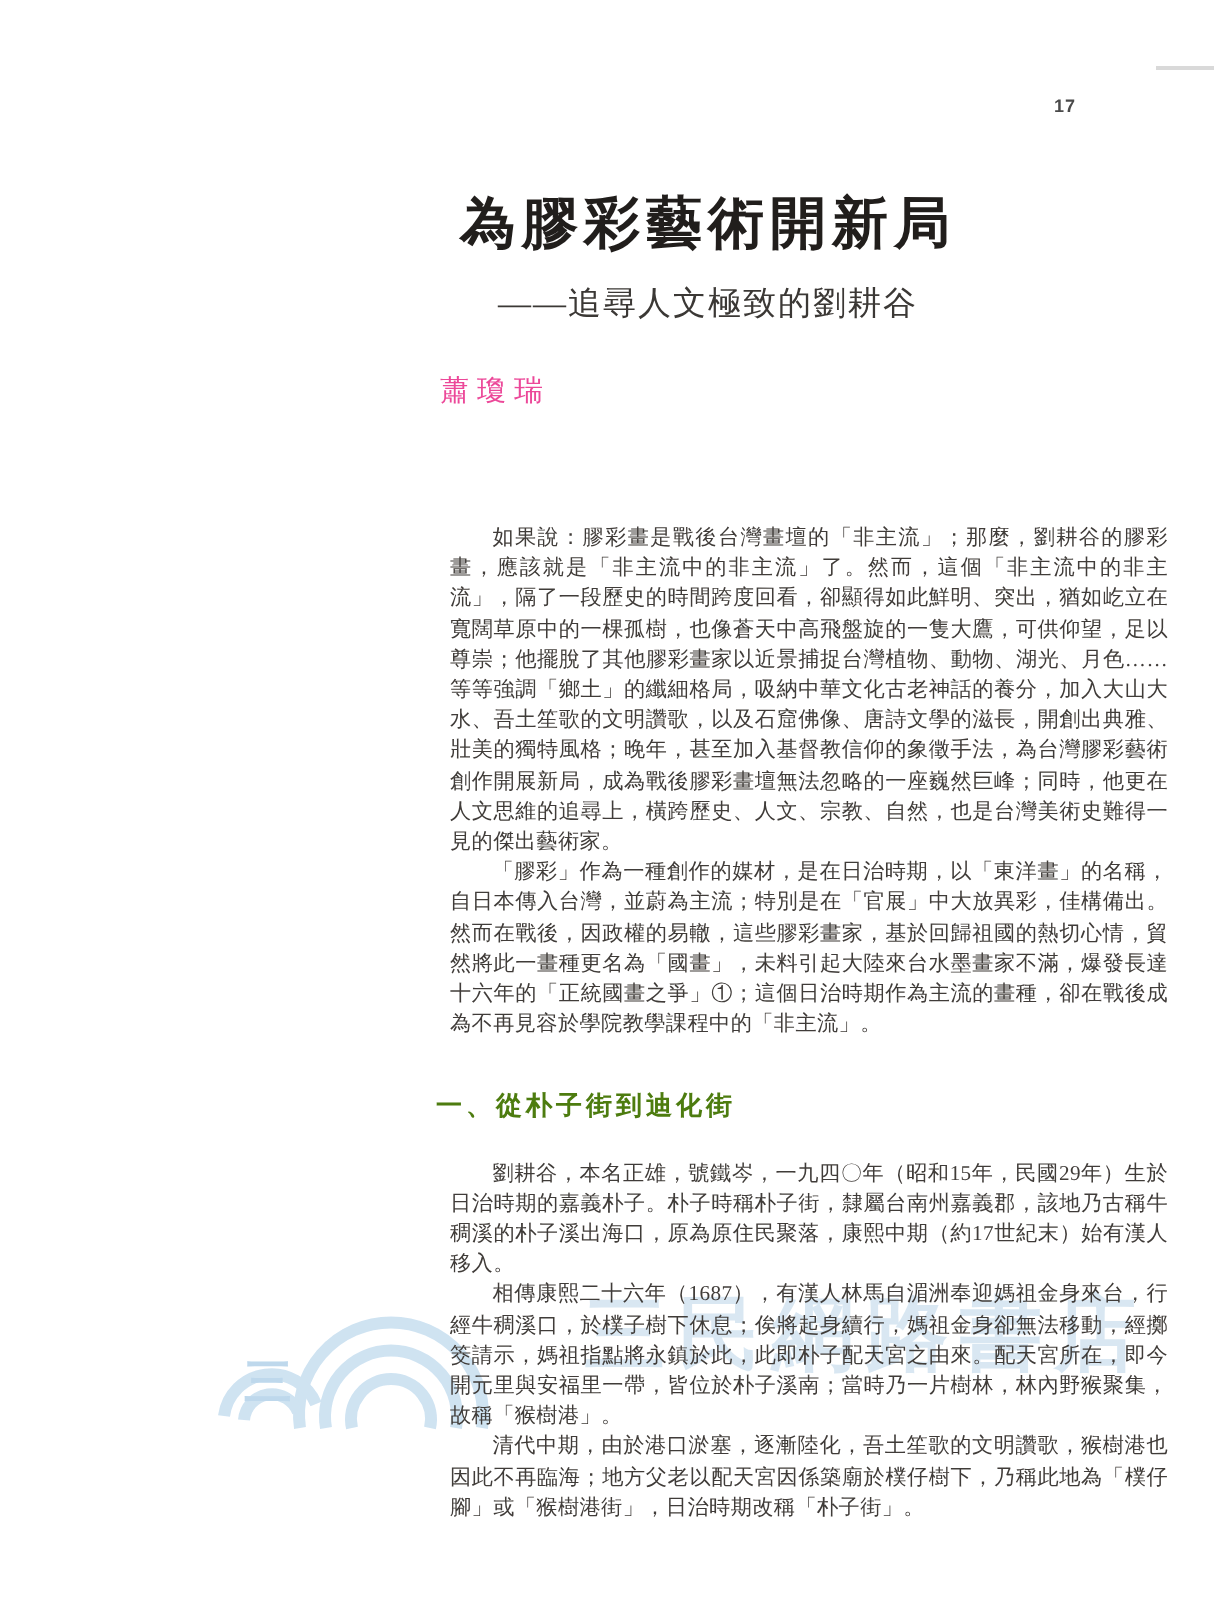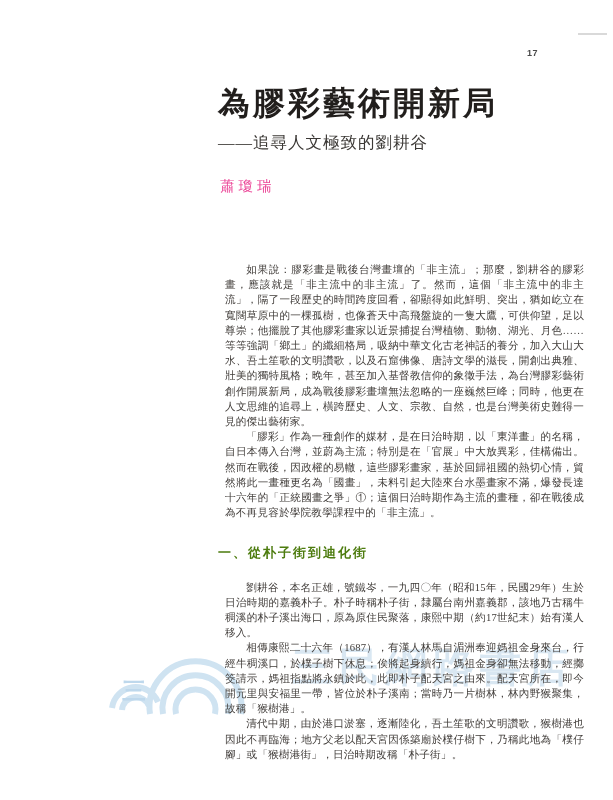--- a/index.html
+++ b/index.html
@@ -34,33 +34,34 @@
   }
 
   
   .title-block {
     position: absolute;
     left: 218px;
     top: 86px;
     z-index: 2;
   }
   .main-title {
-    margin: 0;
-    font-size: 32px;
+    margin: 12px;
+    font-size: 28px;
     font-weight: 700;
     letter-spacing: 3px;
     color: #211e1c;
     line-height: 1.1;
   }
   .sub-title {
     margin: 11px 0 0 0;
     font-size: 16.5px;
     font-weight: 500;
     letter-spacing: 1px;
     color: #3b3835;
+    text-align: center;
   }
   .author {
     margin: 23px 0 0 2px;
     font-size: 14.5px;
     letter-spacing: 4px;
     color: #ec4899;
   }
 
   
   .text-col {

